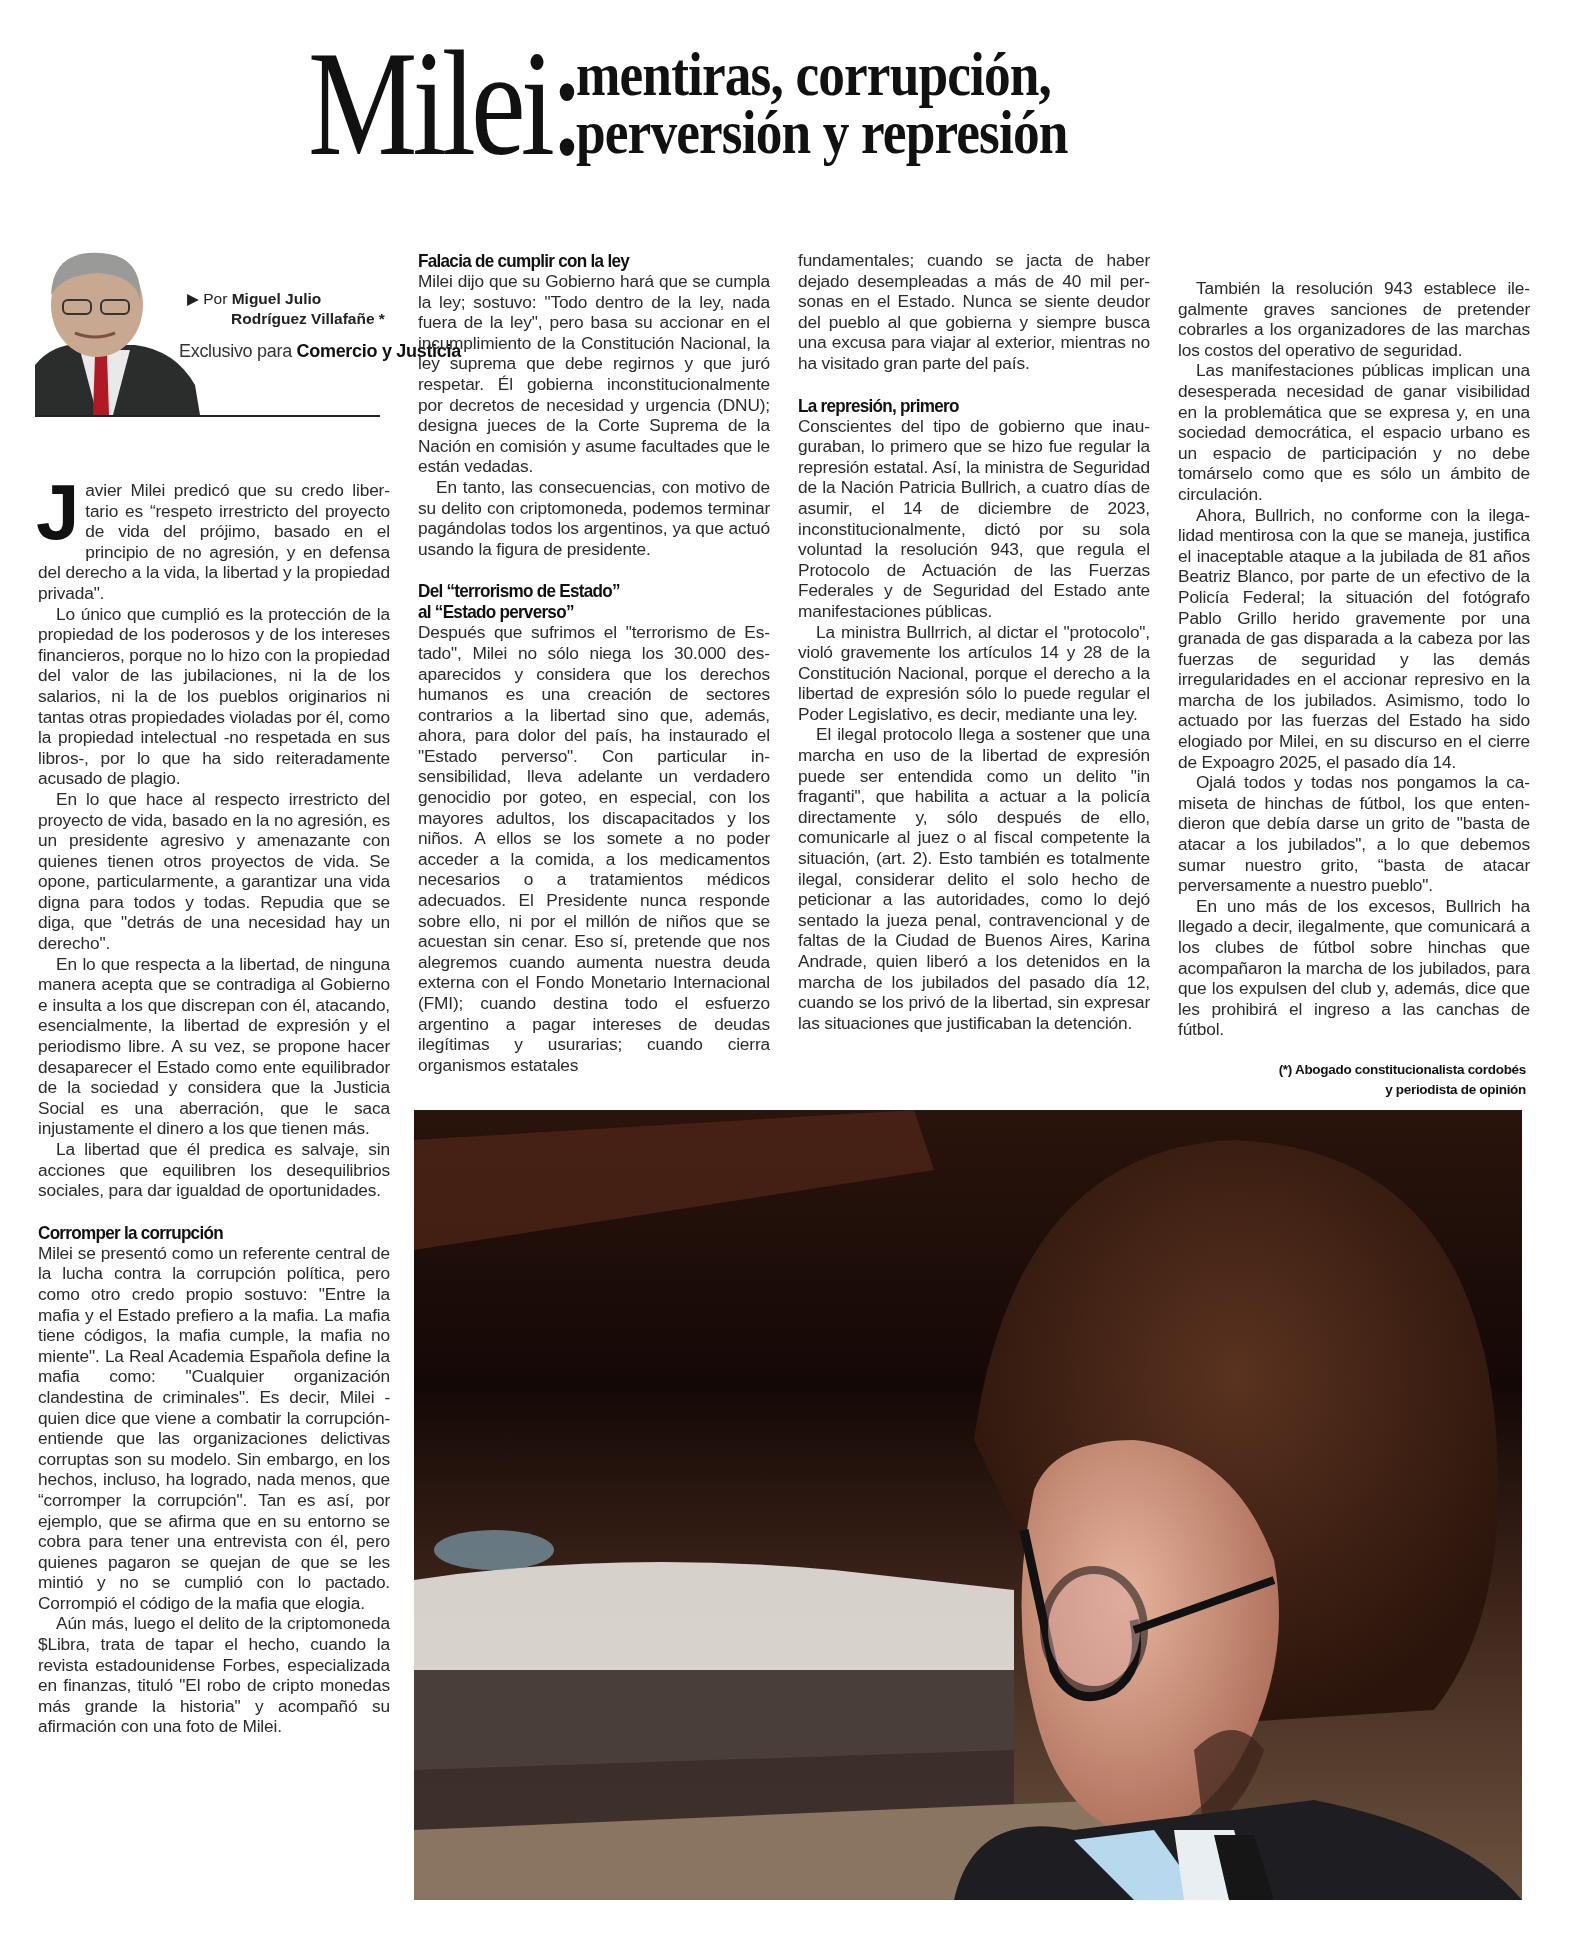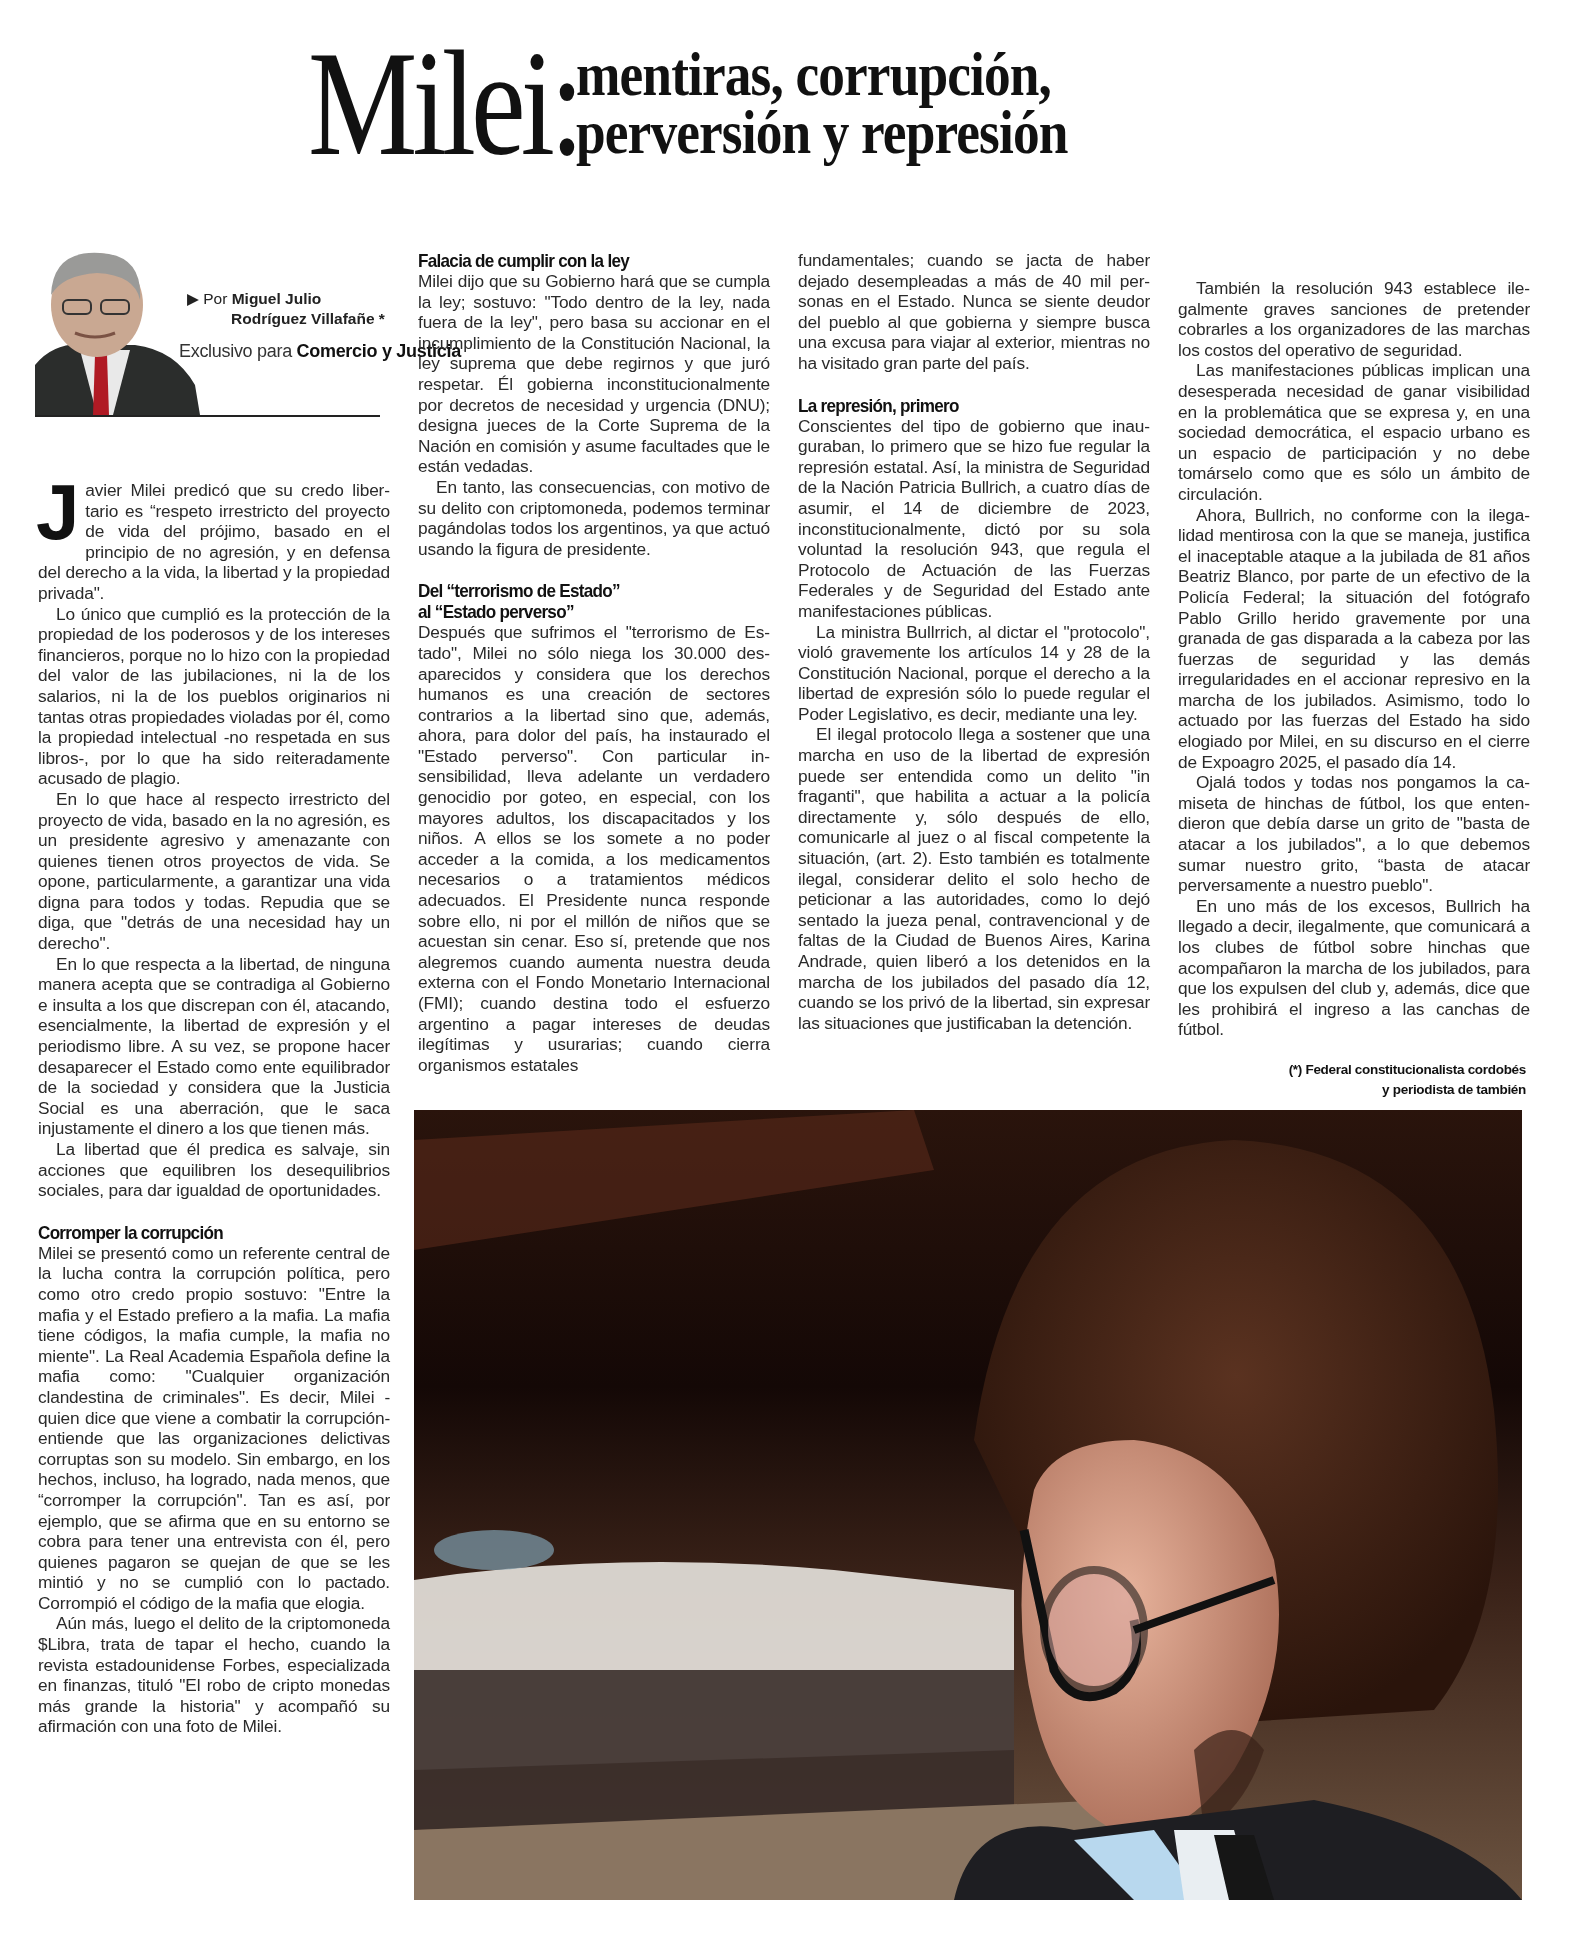--- a/index.html
+++ b/index.html
@@ -118,22 +118,22 @@
 
 <div class="col c4">
   <p>También la resolución 943 establece ile­galmente graves sanciones de pretender cobrarles a los organizadores de las mar­chas los costos del operativo de seguridad.</p>
   <p>Las manifestaciones públicas implican una desesperada necesidad de ganar visi­bilidad en la problemática que se expresa y, en una sociedad democrática, el espacio urbano es un espacio de participación y no debe tomárselo como que es sólo un ámbi­to de circulación.</p>
   <p>Ahora, Bullrich, no conforme con la ilega­lidad mentirosa con la que se maneja, justi­fica el inaceptable ataque a la jubilada de 81 años Beatriz Blanco, por parte de un efecti­vo de la Policía Federal; la situación del fo­tógrafo Pablo Grillo herido gravemente por una granada de gas disparada a la cabeza por las fuerzas de seguridad y las demás irregularidades en el accionar represivo en la marcha de los jubilados. Asimismo, todo lo actuado por las fuerzas del Estado ha sido elogiado por Milei, en su discurso en el cie­rre de Expoagro 2025, el pasado día 14.</p>
   <p>Ojalá todos y todas nos pongamos la ca­miseta de hinchas de fútbol, los que enten­dieron que debía darse un grito de "basta de atacar a los jubilados", a lo que debe­mos sumar nuestro grito, “basta de atacar perversamente a nuestro pueblo".</p>
   <p>En uno más de los excesos, Bullrich ha llegado a decir, ilegalmente, que comuni­cará a los clubes de fútbol sobre hinchas que acompañaron la marcha de los jubila­dos, para que los expulsen del club y, ade­más, dice que les prohibirá el ingreso a las canchas de fútbol.</p>
 </div>
 
 <div class="footnote">
-  <div>(*) Federal constitucionalista cordobés</div>
-  <div>y periodista de también</div>
+  <div>(*) Abogado constitucionalista cordobés</div>
+  <div>y periodista de opinión</div>
 </div>
 
 <div class="photo">
   <svg viewBox="0 0 1108 790" preserveAspectRatio="none">
     <defs>
       <linearGradient id="bg" x1="0" y1="0" x2="0" y2="1">
         <stop offset="0" stop-color="#2a140c"></stop>
         <stop offset="0.35" stop-color="#140806"></stop>
         <stop offset="0.6" stop-color="#3a2218"></stop>
         <stop offset="1" stop-color="#6b5340"></stop>

